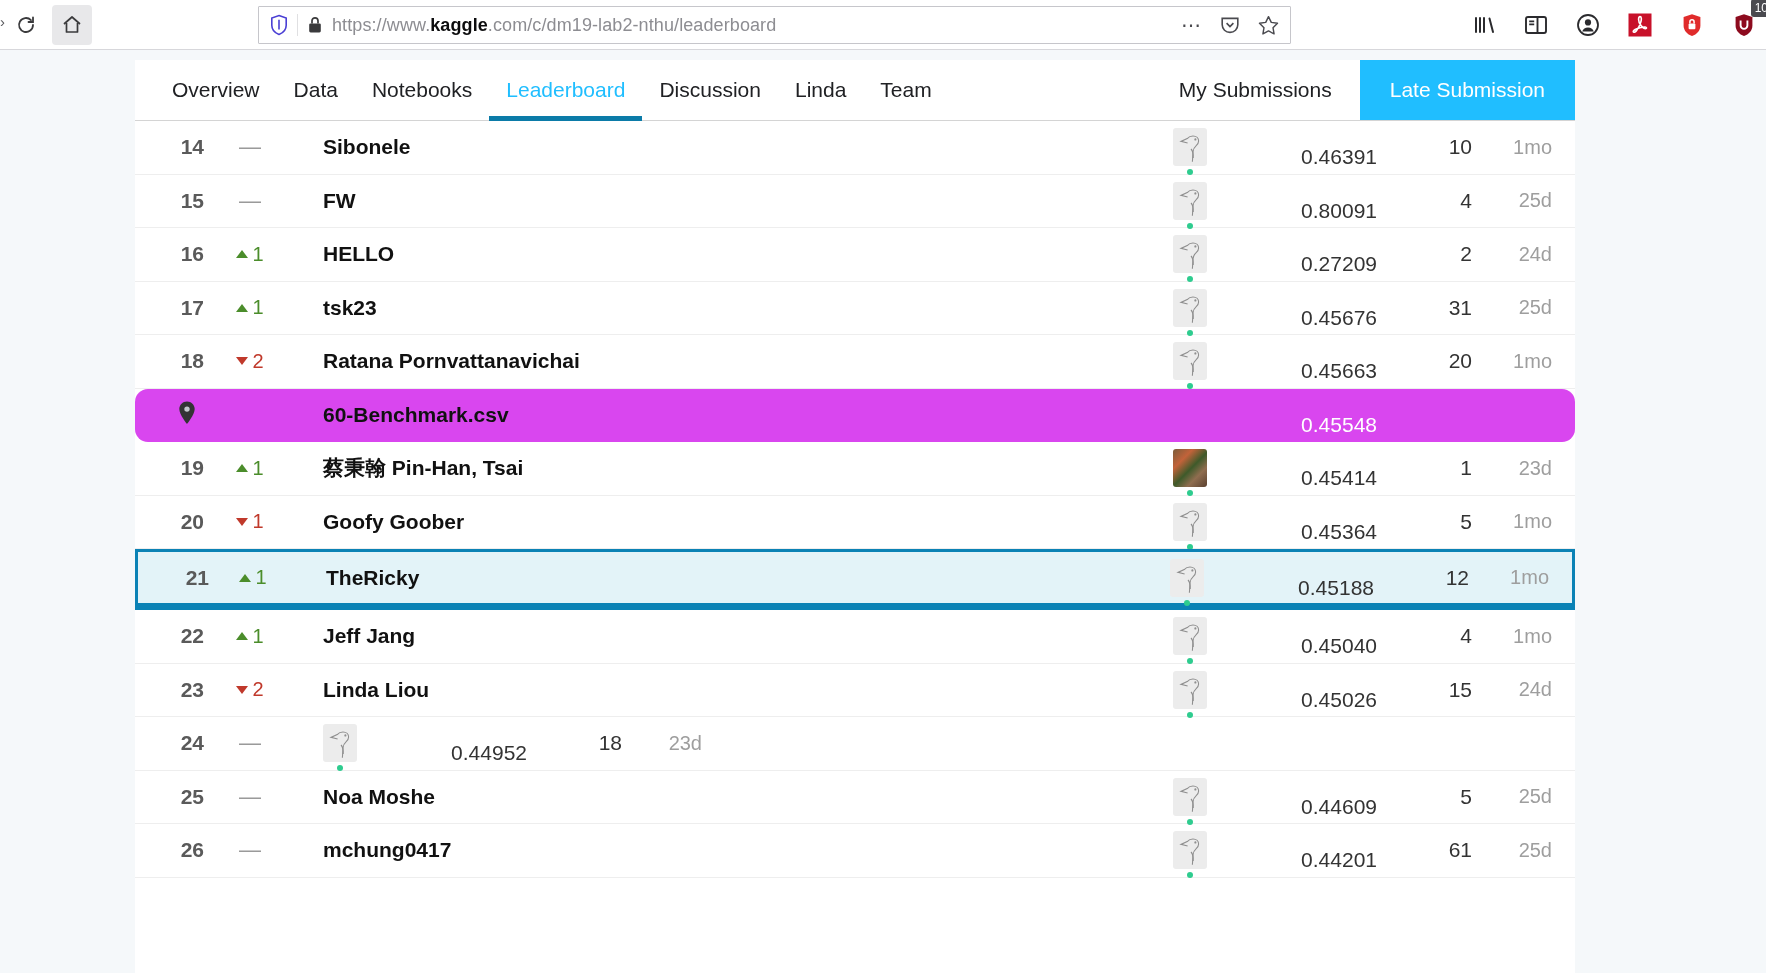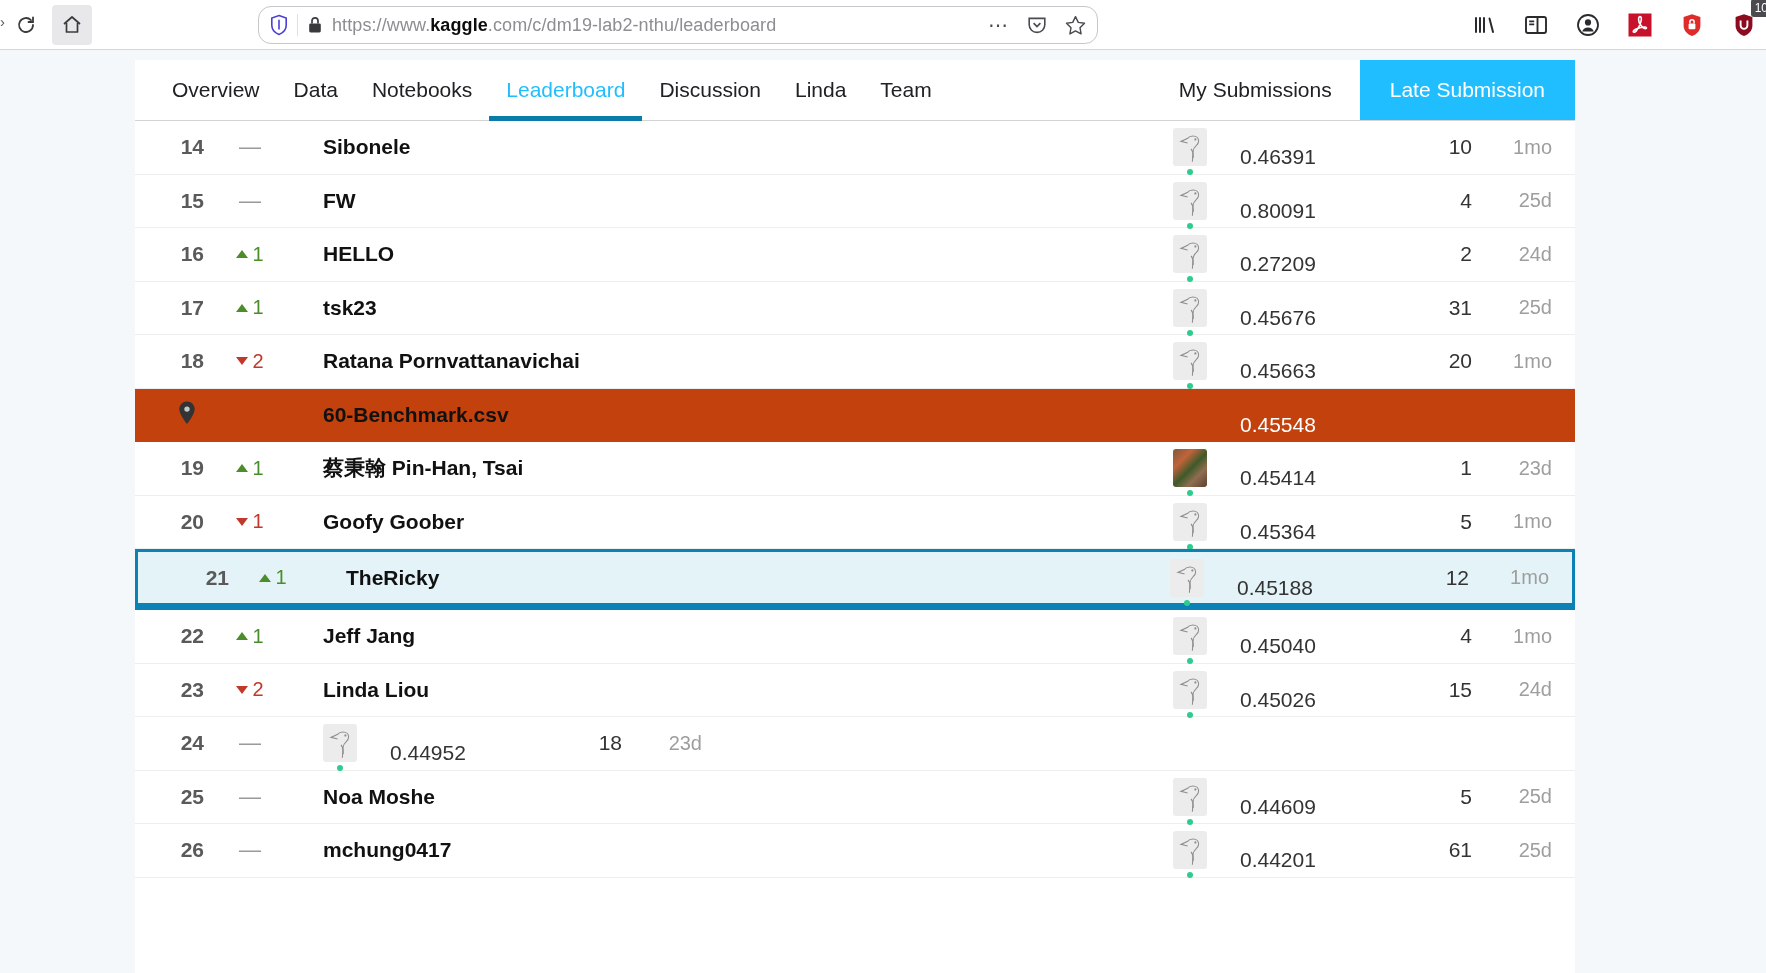--- a/index.html
+++ b/index.html
@@ -40,24 +40,24 @@
     width: 10px;
     font-size: 15px;
     color: #5a5a5e;
     line-height: 1;
   }
 
   
   #url-bar {
     position: absolute;
     left: 258px; top: 6px;
-    width: 840px; height: 38px;
+    width: 1033px; height: 38px;
     background: #fff;
     border: 1px solid #c6c6cb;
-    border-radius: 13px;
+    border-radius: 1px;
     display: flex;
     align-items: center;
     padding: 0 10px;
     gap: 8px;
   }
   #url-bar .sep {
     width: 1px; height: 22px; background: #e0e0e2;
   }
   .url-text {
     flex: 1;
@@ -228,21 +228,21 @@
     position: absolute;
     bottom: -9px;
     left: 50%;
     transform: translateX(-50%);
     width: 6px; height: 6px;
     border-radius: 50%;
     background: #2ecc8f;
   }
   .c-score {
     width: 155px;
-    text-align: left;
+    text-align: right;
     padding-right: 18px;
     font-size: 21px;
     color: #333;
     margin-top: 20px;
   }
   .c-entries {
     width: 85px;
     text-align: right;
     padding-right: 8px;
     font-size: 21px;
@@ -251,35 +251,36 @@
   .c-time {
     width: 95px;
     text-align: right;
     padding-right: 23px;
     font-size: 20px;
     color: #9e9e9e;
   }
 
   
   .lb-row.benchmark {
-    background: #c2410c;
+    background: #d946ef;
     border-bottom: none;
+    border-radius: 13px;
   }
   .lb-row.benchmark .c-name { color: #111; font-weight: 600; }
   .lb-row.benchmark .c-score { color: #ffffff; }
   .pin-icon { display:flex; align-items:center; justify-content:flex-end; width:100%; padding-right: 6px;}
 
   
   .lb-row.you {
     background: #e3f3f8;
     border: 3px solid #0b82b5;
     border-bottom: 7px solid #0b82b5;
     height: 61px;
   }
-  .lb-row.you .c-rank { padding-right: 4px; margin-left: 20px; }
+  .lb-row.you .c-rank { padding-right: 4px; }
 </style>
 </head>
 <body>
 
 <div id="browser-chrome">
 
   <div class="sidebar-arrow">›</div>
 
   <div class="chrome-left">
     <div class="nav-btn">

